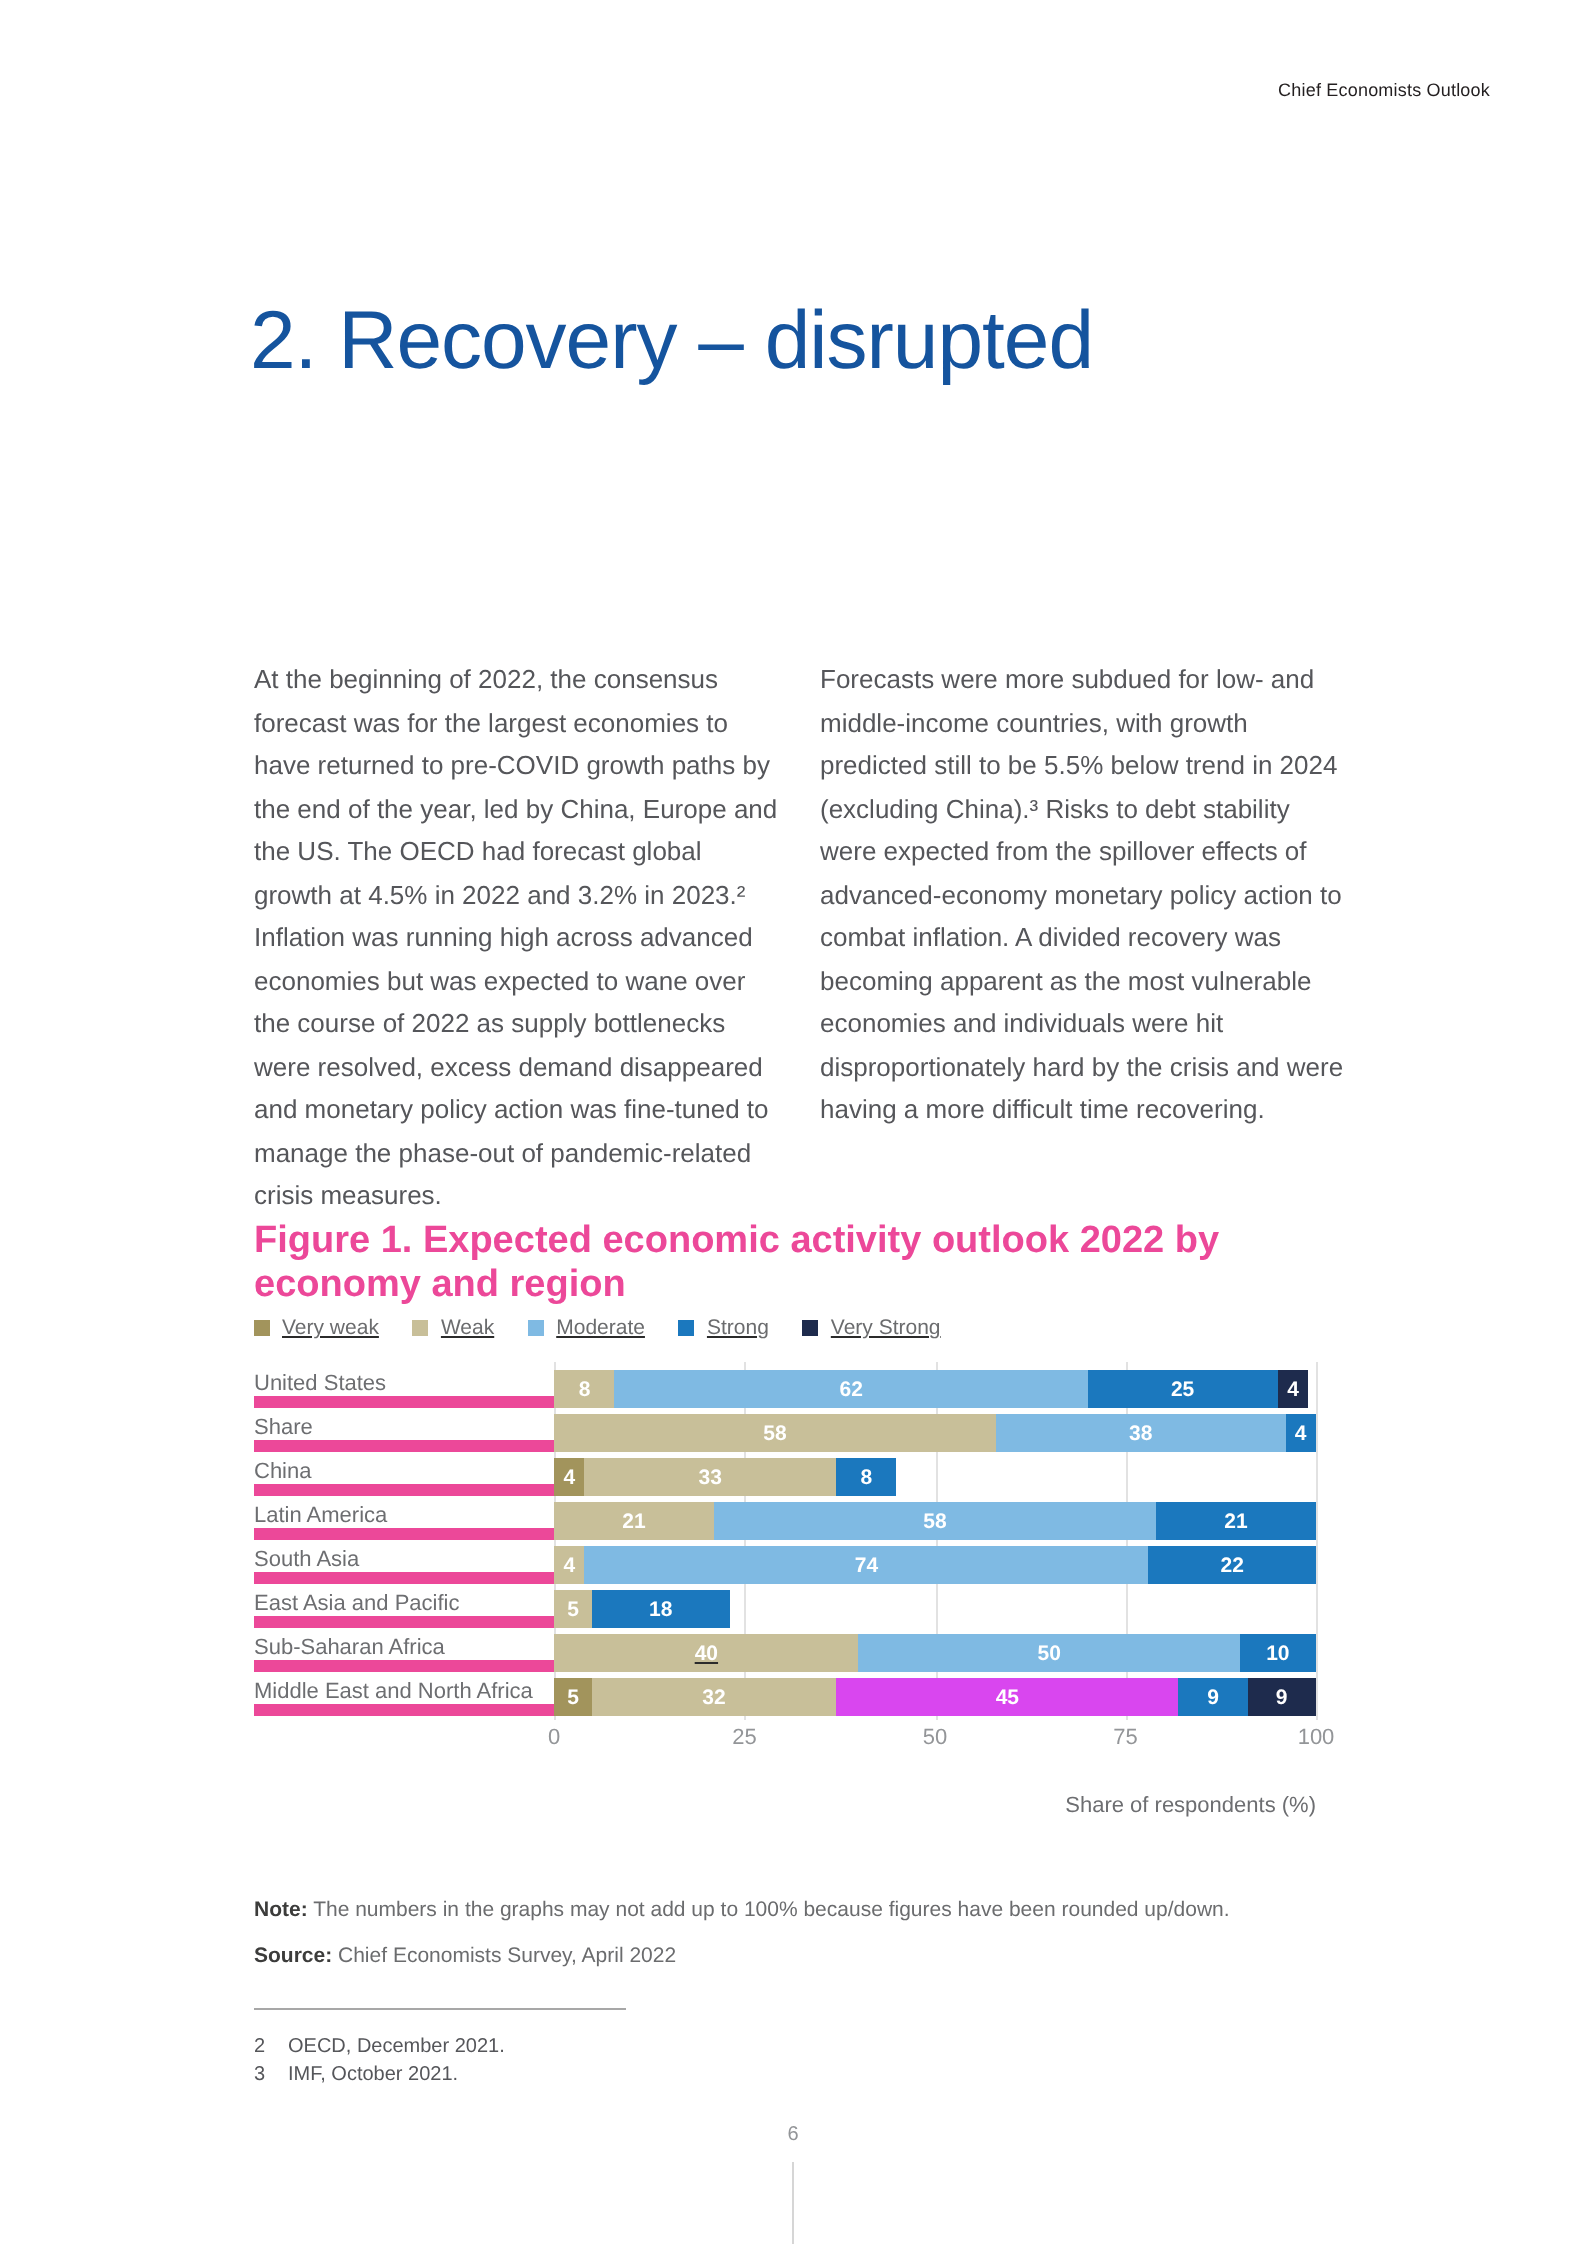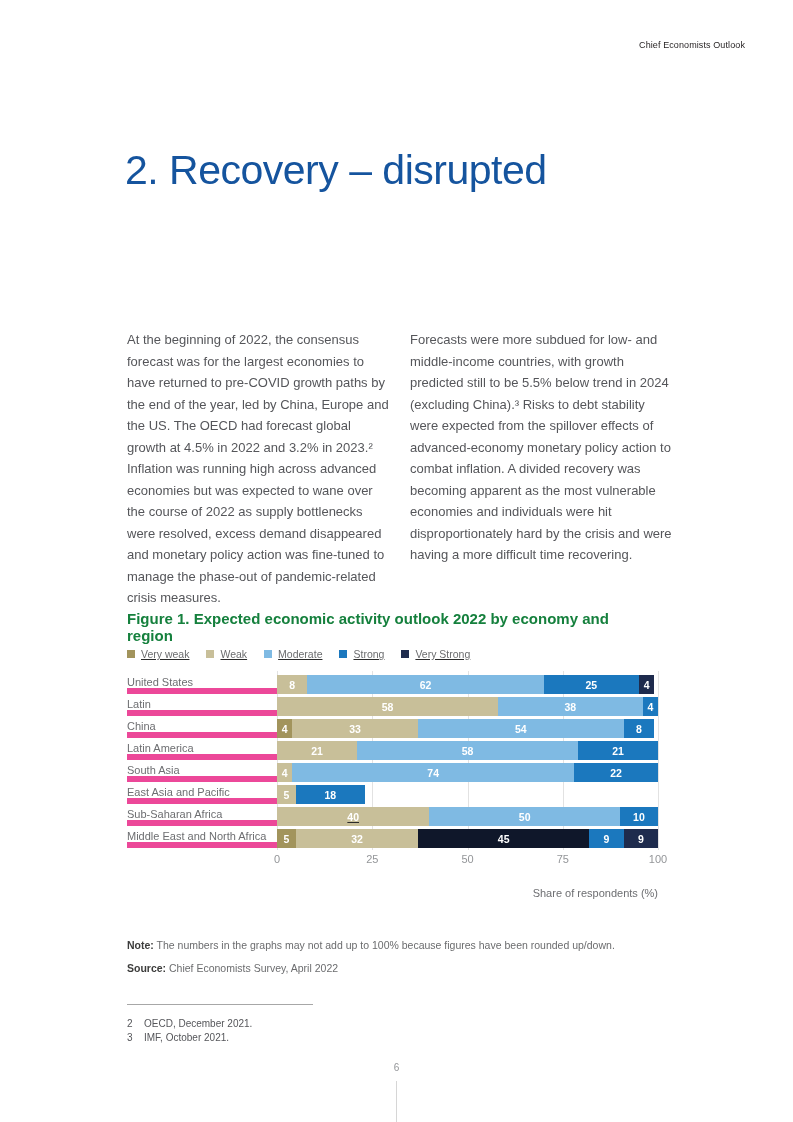--- a/index.html
+++ b/index.html
@@ -47,23 +47,23 @@
     line-height: 21.5px;
     color: #55565a;
   }
   .figure {
     position: absolute;
     left: 127px;
     top: 610px;
     width: 531px;
   }
   .fig-title {
-    font-size: 15px;
+    font-size: 19px;
     font-weight: bold;
-    color: #15803d;
+    color: #ec4899;
     margin-bottom: 4px;
   }
   .fig-question {
     font-size: 13px;
     line-height: 21.5px;
     color: #231f20;
     width: 545px;
     margin-bottom: 11px;
   }
   .legend {
@@ -233,21 +233,21 @@
               </div>
               <div class="bar-segment" style="width: 25%; background: rgb(27, 120, 190);">
                 <span class="segment-value">25</span>
               </div>
               <div class="bar-segment" style="width: 4%; background: rgb(30, 43, 77);">
                 <span class="segment-value">4</span>
               </div>
             </div>
           </div>
           <div class="chart-row">
-            <div class="row-label">Latin</div>
+            <div class="row-label">Share</div>
             <div class="bar-track">
               <div class="bar-segment" style="width: 58%; background: rgb(200, 191, 153);">
                 <span class="segment-value">58</span>
               </div>
               <div class="bar-segment" style="width: 38%; background: rgb(127, 186, 227);">
                 <span class="segment-value">38</span>
               </div>
               <div class="bar-segment" style="width: 4%; background: rgb(27, 120, 190);">
                 <span class="segment-value">4</span>
               </div>
@@ -255,23 +255,20 @@
           </div>
           <div class="chart-row">
             <div class="row-label">China</div>
             <div class="bar-track">
               <div class="bar-segment" style="width: 4%; background: rgb(162, 148, 92);">
                 <span class="segment-value">4</span>
               </div>
               <div class="bar-segment" style="width: 33%; background: rgb(200, 191, 153);">
                 <span class="segment-value">33</span>
               </div>
-              <div class="bar-segment" style="width: 54%; background: rgb(127, 186, 227);">
-                <span class="segment-value">54</span>
-              </div>
               <div class="bar-segment" style="width: 8%; background: rgb(27, 120, 190);">
                 <span class="segment-value">8</span>
               </div>
             </div>
           </div>
           <div class="chart-row">
             <div class="row-label">Latin America</div>
             <div class="bar-track">
               <div class="bar-segment" style="width: 21%; background: rgb(200, 191, 153);">
                 <span class="segment-value">21</span>
@@ -325,21 +322,21 @@
           </div>
           <div class="chart-row">
             <div class="row-label">Middle East and North Africa</div>
             <div class="bar-track">
               <div class="bar-segment" style="width: 5%; background: rgb(162, 148, 92);">
                 <span class="segment-value">5</span>
               </div>
               <div class="bar-segment" style="width: 32%; background: rgb(200, 191, 153);">
                 <span class="segment-value">32</span>
               </div>
-              <div class="bar-segment" style="width: 45%; background: #0f172a; text-align: center;">
+              <div class="bar-segment" style="width: 45%; background: #d946ef; text-align: center;">
                 <span class="segment-value">45</span>
               </div>
               <div class="bar-segment" style="width: 9%; background: rgb(27, 120, 190);">
                 <span class="segment-value">9</span>
               </div>
               <div class="bar-segment" style="width: 9%; background: rgb(30, 43, 77);">
                 <span class="segment-value">9</span>
               </div>
             </div>
           </div>

